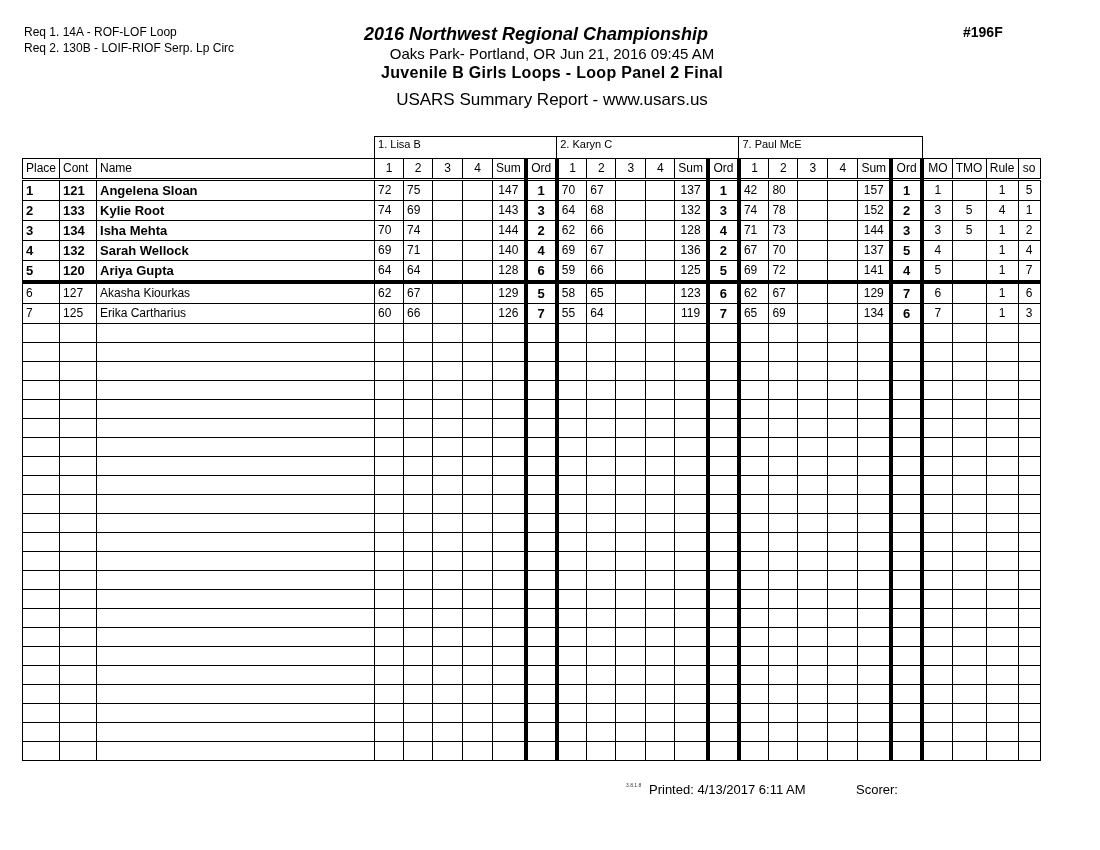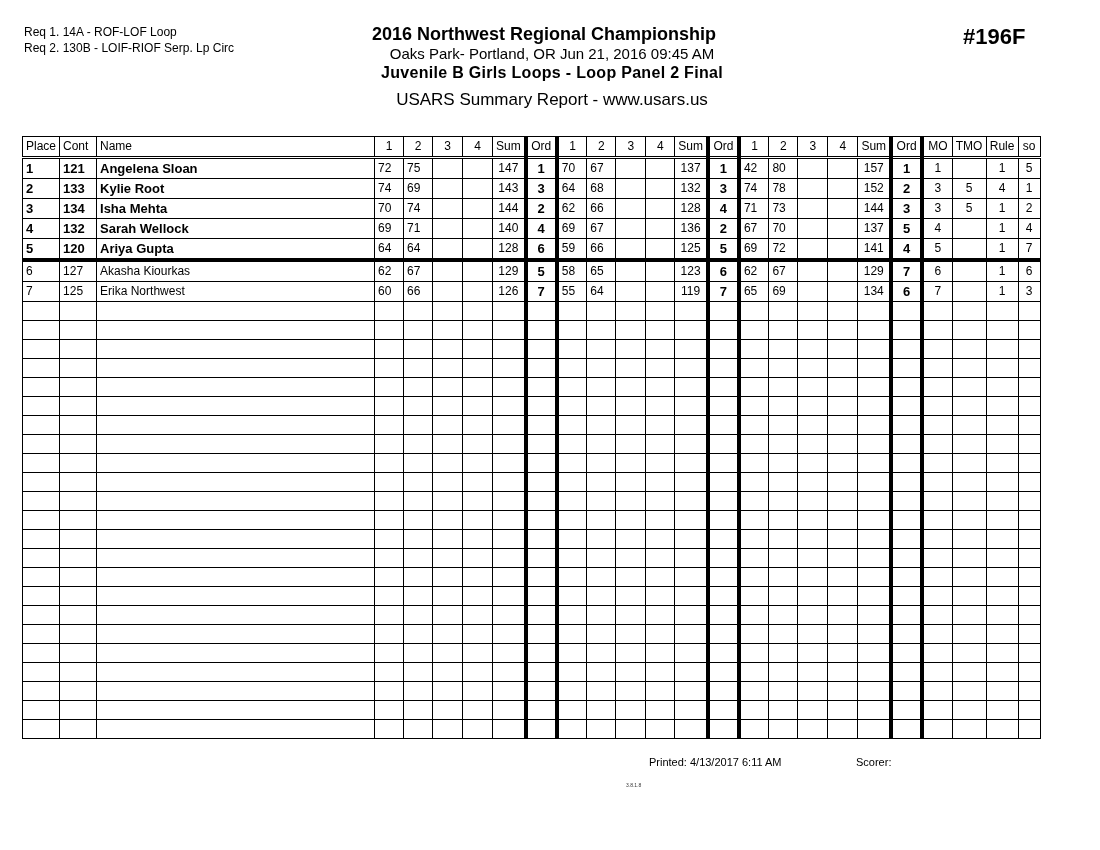--- a/index.html
+++ b/index.html
@@ -1,36 +1,36 @@
 <!DOCTYPE html>
 <html><head>
 <meta charset="utf-8">
 <style>
   html, body { margin:0; padding:0; background:#ffffff; }
   body { width:1100px; height:850px; position:relative; overflow:hidden; font-family:"Liberation Sans", sans-serif; color:#000; }
   .req { position:absolute; left:24px; font-size:12px; line-height:14px; }
   .hdr { position:absolute; left:0; width:1100px; text-align:center; }
-  .t1 { top:24px; font-size:18px; font-weight:bold; left:304px; width:480px; }
+  .t1 { top:24px; font-size:18px; font-weight:bold; left:296px; width:480px;font-style:italic; }
   .t2 { top:45px; font-size:15px; left:312px; width:480px; }
   .t3 { top:64px; font-size:16px; font-weight:bold; left:312px; width:480px; letter-spacing:0.3px; }
   .t4 { top:90px; font-size:17px; left:312px; width:480px; }
-  .evnum { position:absolute; left:963px; top:24px; font-size:22px; font-weight:bold; }
+  .evnum { position:absolute; left:963px; top:24px; font-size:14px; font-weight:bold; }
   table { position:absolute; left:22px; top:136px; border-collapse:collapse; table-layout:fixed; font-size:12px; }
   td { border:1px solid #000; height:19px; padding:0 3px; white-space:nowrap; overflow:hidden; line-height:19px; box-sizing:border-box; }
   tr.judgerow td { height:22px; vertical-align:top; line-height:14px; font-size:11px; }
   tr.judgerow td.blank-r { border:none; }
   tr.colhdr td { border-bottom:3px double #000;margin-top:40px; }
   td.c { text-align:center; }
   td.r { text-align:center; }
   td.thickL { border-left:4px solid #000; }
   tr.cut td { border-bottom:4px solid #000; }
   tr.bold td { font-weight:bold; font-size:13px; }
   tr.bold td.plain { font-weight:normal; font-size:12px; }
   td.ord { font-weight:bold; text-align:center; font-size:13px; }
-  .footer { position:absolute; top:756px; font-size:11px; }
+  .footer { position:absolute; top:782px; font-size:13px; }
   .ver { position:absolute; left:626px; top:782px; font-size:5px; color:#333; }
 </style>
 </head>
 <body>
 
 <div class="req" style="top:25px">Req  1.  14A - ROF-LOF Loop</div>
 <div class="req" style="top:41px">Req  2.  130B - LOIF-RIOF Serp. Lp Circ</div>
 
 <div class="hdr t1">2016 Northwest Regional Championship</div>
 <div class="hdr t2">Oaks Park- Portland, OR  Jun 21, 2016  09:45 AM</div>
@@ -60,20 +60,27 @@
       <col style="width:30px">
       <col style="width:30px">
       <col style="width:31px">
       <col style="width:31px">
     <col style="width:30px">
       <col style="width:34px">
       <col style="width:32px">
       <col style="width:22px">
   </colgroup>
   <tbody id="tbody">
+    <tr class="judgerow">
+      <td class="blank-r" colspan="3" style="border-right:1px solid #000"></td>
+      <td colspan="6">1.  Lisa B</td>
+      <td colspan="6">2.  Karyn C</td>
+      <td colspan="6">7.  Paul McE</td>
+      <td class="blank-r" colspan="4" style="border-left:1px solid #000"></td>
+    </tr>
     <tr class="colhdr" id="colhdr">
         <td class="">Place</td>
         <td class="">Cont</td>
         <td class="">Name</td>
         <td class="c">1</td>
         <td class="c">2</td>
         <td class="c">3</td>
         <td class="c">4</td>
         <td class="r">Sum</td>
         <td class="c thickL">Ord</td>
@@ -252,21 +259,21 @@
         <td class="r plain">129</td>
         <td class="ord thickL">7</td>
         <td class="c plain thickL">6</td>
         <td class="c plain"></td>
         <td class="c plain">1</td>
         <td class="c plain">6</td>
       </tr>
       <tr>
         <td class="">7</td>
         <td class="">125</td>
-        <td class="">Erika Northwest</td>
+        <td class="">Erika Cartharius</td>
         <td class="plain">60</td>
         <td class="plain">66</td>
         <td class="plain"></td>
         <td class="plain"></td>
         <td class="r plain">126</td>
         <td class="ord thickL">7</td>
         <td class="plain thickL">55</td>
         <td class="plain">64</td>
         <td class="plain"></td>
         <td class="plain"></td>

